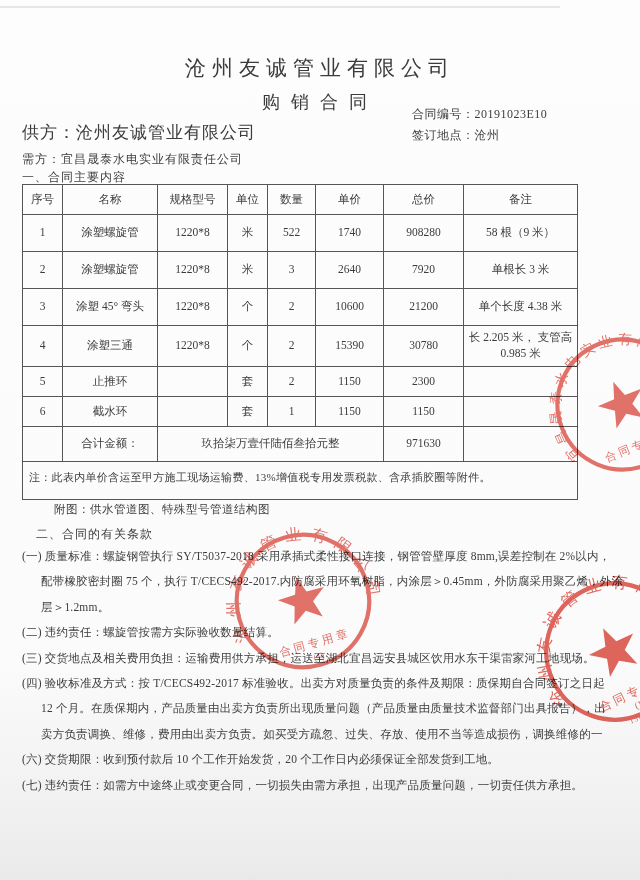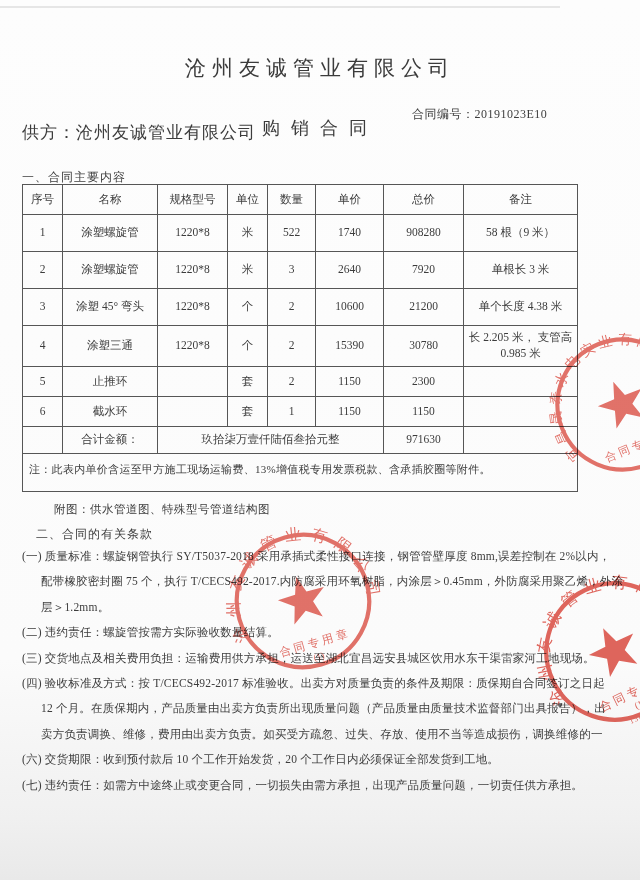--- a/index.html
+++ b/index.html
@@ -8,40 +8,40 @@
     background: linear-gradient(180deg,#fdfdfd 0%, #fbfbfb 75%, #f0f0f0 93%, #e9e9e9 100%);
     font-family: "Liberation Serif", "DejaVu Serif", serif;
     color:#3c3c3c;
   }
   .scan-line { position:absolute; top:6px; left:0; width:560px; height:2px; background:#d4d4d4; opacity:.55; }
   .speck { position:absolute; width:4px; height:4px; border-radius:50%; background:#444; left:558px; top:703px; opacity:.8; }
 
   .company-title { position:absolute; top:54px; left:0; width:100%; text-align:center;
     font-size:21px; letter-spacing:6px; color:#3b3b3b; }
   .doc-title { position:absolute; top:90px; left:0; width:100%; text-align:center;
-    font-size:18px; letter-spacing:11px; color:#3b3b3b;margin-top:26px; }
+    font-size:18px; letter-spacing:11px; color:#3b3b3b; }
 
   .party-supplier { position:absolute; left:22px; top:121px; font-size:17px; letter-spacing:1px; }
   .party-buyer    { position:absolute; left:22px; top:151px; font-size:12px; letter-spacing:1px; }
   .meta-block { position:absolute; left:412px; top:104px; font-size:12px; line-height:21px; letter-spacing:.5px; }
 
   .section1 { position:absolute; left:22px; top:169px; font-size:12px; letter-spacing:1px; }
 
   .table-wrap { position:absolute; left:22px; top:184px; width:556px; }
   table.items { border-collapse:collapse; table-layout:fixed; width:555px; }
   table.items th, table.items td {
     border:1px solid #565656; font-size:11.5px; font-weight:normal;
     text-align:center; padding:1px 2px; color:#3c3c3c; line-height:1.35;
     overflow:hidden;
   }
   table.items thead tr { height:30px; }
   table.items tbody tr.r0, table.items tbody tr.r1, table.items tbody tr.r2 { height:37px; }
   table.items tbody tr.r3 { height:41px; }
   table.items tbody tr.r4, table.items tbody tr.r5 { height:30px; }
-  table.items tr.total-row { height:27px; }
+  table.items tr.total-row { height:35px; }
   .note-box { width:543px; border:1px solid #565656; border-top:none;
     font-size:11px; padding:8px 5px 14px 6px; letter-spacing:.3px; white-space:nowrap; }
 
   .attach-line { position:absolute; left:22px; top:502px; font-size:11.5px; letter-spacing:.5px;padding-left:32px; }
   .section2 { position:absolute; left:36px; top:526px; font-size:12px; letter-spacing:1px; }
 
   .clauses { position:absolute; left:22px; top:544px; width:600px; font-size:11.5px; }
   .clause-line { line-height:25.4px; white-space:nowrap; letter-spacing:.2px; }
   .clause-line.cont { padding-left:19px; }
 
@@ -58,23 +58,27 @@
 <div class="page">
 
   <div class="scan-line"></div>
 
   <div class="company-title">沧州友诚管业有限公司</div>
   <div class="doc-title">购销合同</div>
 
   <div class="party-supplier">
     <span>供方：</span><span>沧州友诚管业有限公司</span>
   </div>
+  <div class="party-buyer">
+    <span>需方：</span><span>宜昌晟泰水电实业有限责任公司</span>
+  </div>
 
   <div class="meta-block">
     <div><span>合同编号：</span><span>20191023E10</span></div>
+    <div><span>签订地点：</span><span>沧州</span></div>
   </div>
 
   <div class="section1">一、合同主要内容</div>
 
   <div class="table-wrap">
     <table class="items" id="items-table">
       <colgroup>
         <col style="width:40px">
           <col style="width:95px">
           <col style="width:70px">

